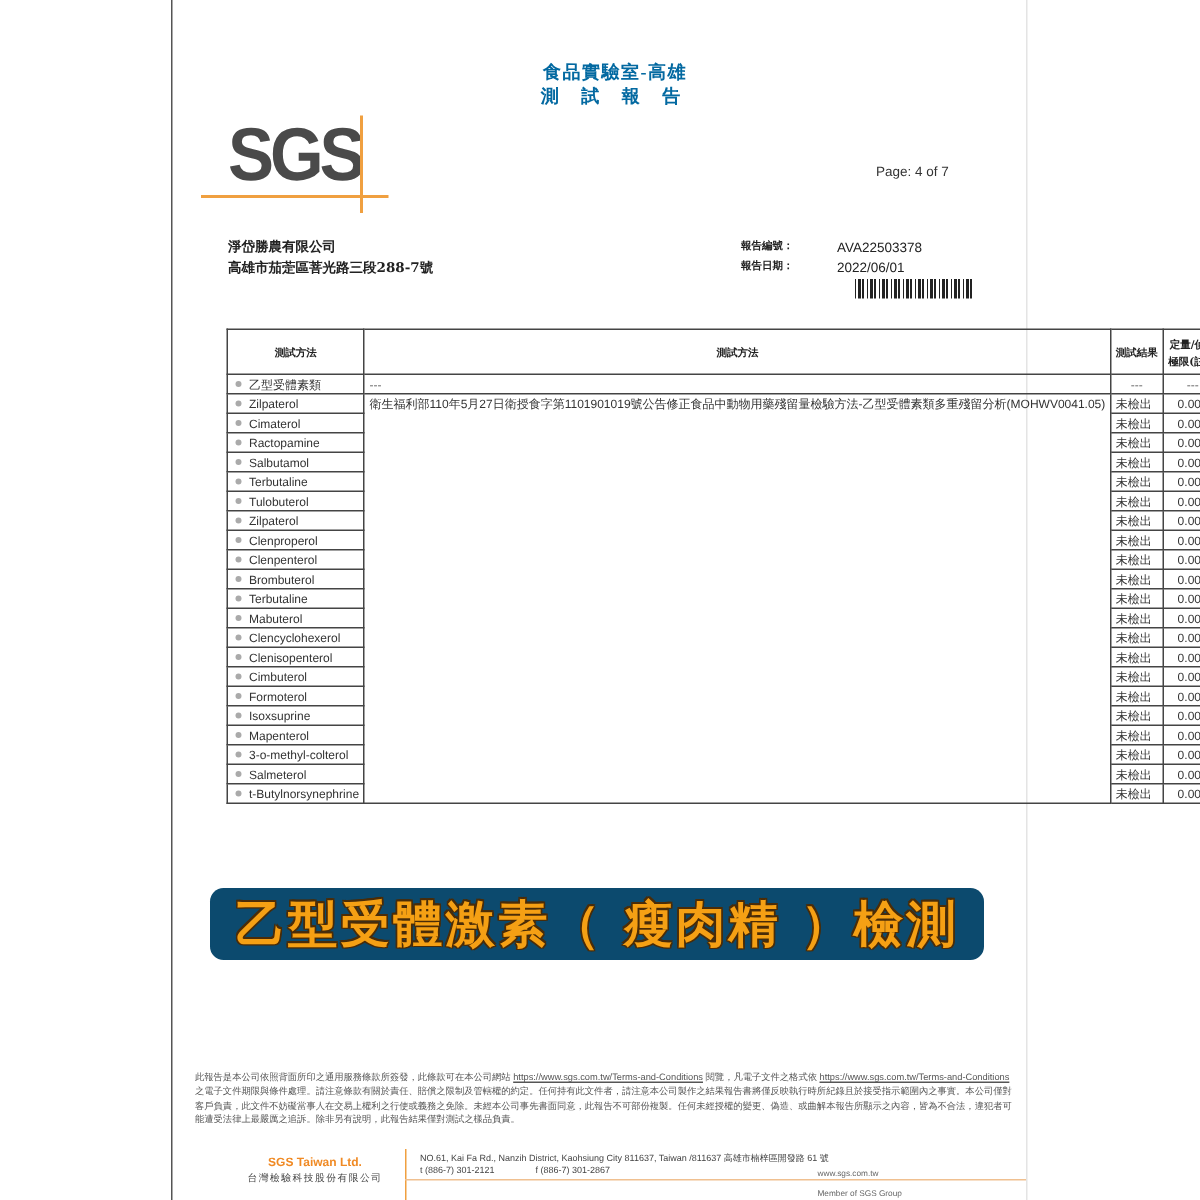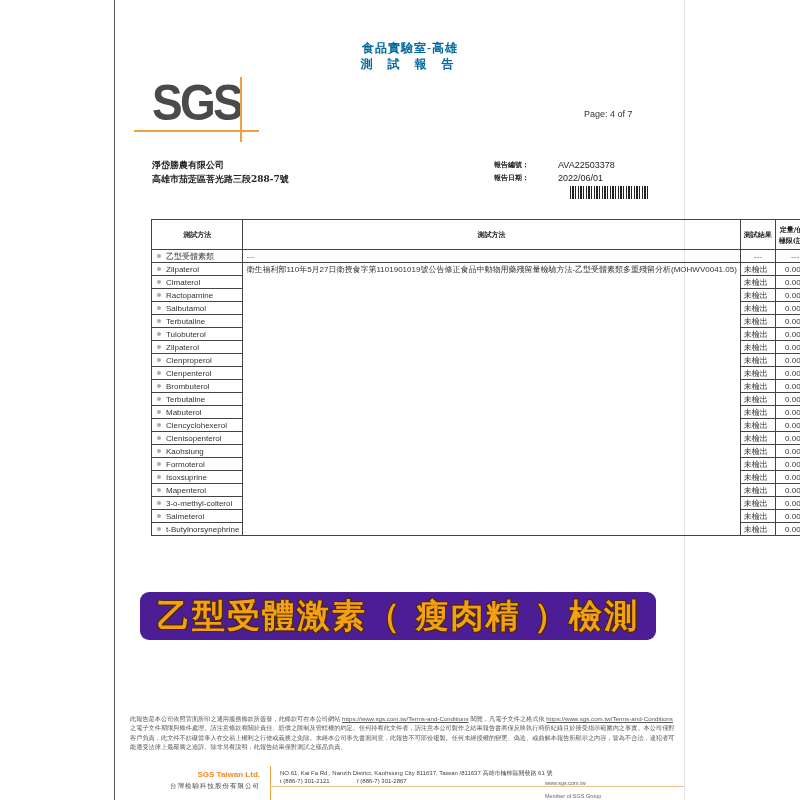--- a/index.html
+++ b/index.html
@@ -38,29 +38,29 @@
   table.results th { height: 30px; font-family: "DejaVu Serif", serif; font-size: 7px; font-weight: bold; text-align: center; color: #222; line-height: 11px; }
   td.item { width: 101px; }
   td.item .dot { display: inline-block; width: 4px; height: 4px; border-radius: 50%; background: #aaa; margin: 0 5px 1px 2px; vertical-align: middle; }
   td.method { width: 180px; vertical-align: top; font-size: 8px; line-height: 13px; white-space: normal; padding-top: 0; }
   td.result { width: 58px; text-align: left; }
   td.limit { width: 64px; text-align: center; }
   td.dash { text-align: center; color: #666; }
   td.method-dash { vertical-align: middle; color: #666; white-space: nowrap; }
 
   
-  .banner { position: absolute; left: 140px; top: 592px; width: 516px; height: 48px; background: #4c1d95; border-radius: 9px; display: flex; align-items: center; justify-content: center; }
+  .banner { position: absolute; left: 140px; top: 592px; width: 516px; height: 48px; background: #0c4a6e; border-radius: 9px; display: flex; align-items: center; justify-content: center; }
   .banner span { font-family: "DejaVu Sans", sans-serif; font-weight: bold; font-size: 33px; color: #f5a014; letter-spacing: 2px;
     text-shadow: -1px -1px 0 #4a2c08, 1px -1px 0 #4a2c08, -1px 1px 0 #4a2c08, 1px 1px 0 #4a2c08, 0 1px 0 #4a2c08, 0 -1px 0 #4a2c08, 1px 0 0 #4a2c08, -1px 0 0 #4a2c08; }
 
   
   .disclaimer { position: absolute; left: 130px; top: 714px; width: 548px; font-size: 6.2px; line-height: 9.4px; color: #555; }
   .disclaimer a { color: #555; text-decoration: underline; }
 
-  .footer-company { position: absolute; left: 160px; top: 769px; width: 100px; text-align: right; }
+  .footer-company { position: absolute; left: 160px; top: 769px; width: 100px; text-align: center; }
   .footer-company .en { font-size: 8px; font-weight: bold; color: #f08a24; line-height: 11px; }
   .footer-company .zh { font-family: Liberation Serif, serif; font-size: 6.5px; color: #444; line-height: 11px; letter-spacing: 1px; }
   .footer-vline { position: absolute; left: 270px; top: 766px; width: 1px; height: 34px; background: #f0a040; }
   .footer-hline { position: absolute; left: 270px; top: 786px; width: 414px; height: 1px; background: #f0c090; }
   .footer-addr { position: absolute; left: 280px; top: 768px; font-size: 6px; color: #444; line-height: 10px; white-space: nowrap; }
   .footer-tel { position: absolute; left: 280px; top: 778px; font-size: 6px; color: #444; }
   .footer-fax { position: absolute; left: 357px; top: 778px; font-size: 6px; color: #444; }
   .footer-web { position: absolute; left: 545px; top: 780px; font-size: 5.5px; color: #666; }
   .footer-member { position: absolute; left: 545px; top: 793px; font-size: 5.5px; color: #666; }
 </style>
@@ -186,21 +186,21 @@
         <td class="item"><span class="dot"></span><span>Clencyclohexerol</span></td>
         <td class="result">未檢出</td>
         <td class="limit">0.005</td>
       </tr>
       <tr>
         <td class="item"><span class="dot"></span><span>Clenisopenterol</span></td>
         <td class="result">未檢出</td>
         <td class="limit">0.005</td>
       </tr>
       <tr>
-        <td class="item"><span class="dot"></span><span>Kaohsiung</span></td>
+        <td class="item"><span class="dot"></span><span>Cimbuterol</span></td>
         <td class="result">未檢出</td>
         <td class="limit">0.005</td>
       </tr>
       <tr>
         <td class="item"><span class="dot"></span><span>Formoterol</span></td>
         <td class="result">未檢出</td>
         <td class="limit">0.005</td>
       </tr>
       <tr>
         <td class="item"><span class="dot"></span><span>Isoxsuprine</span></td>

